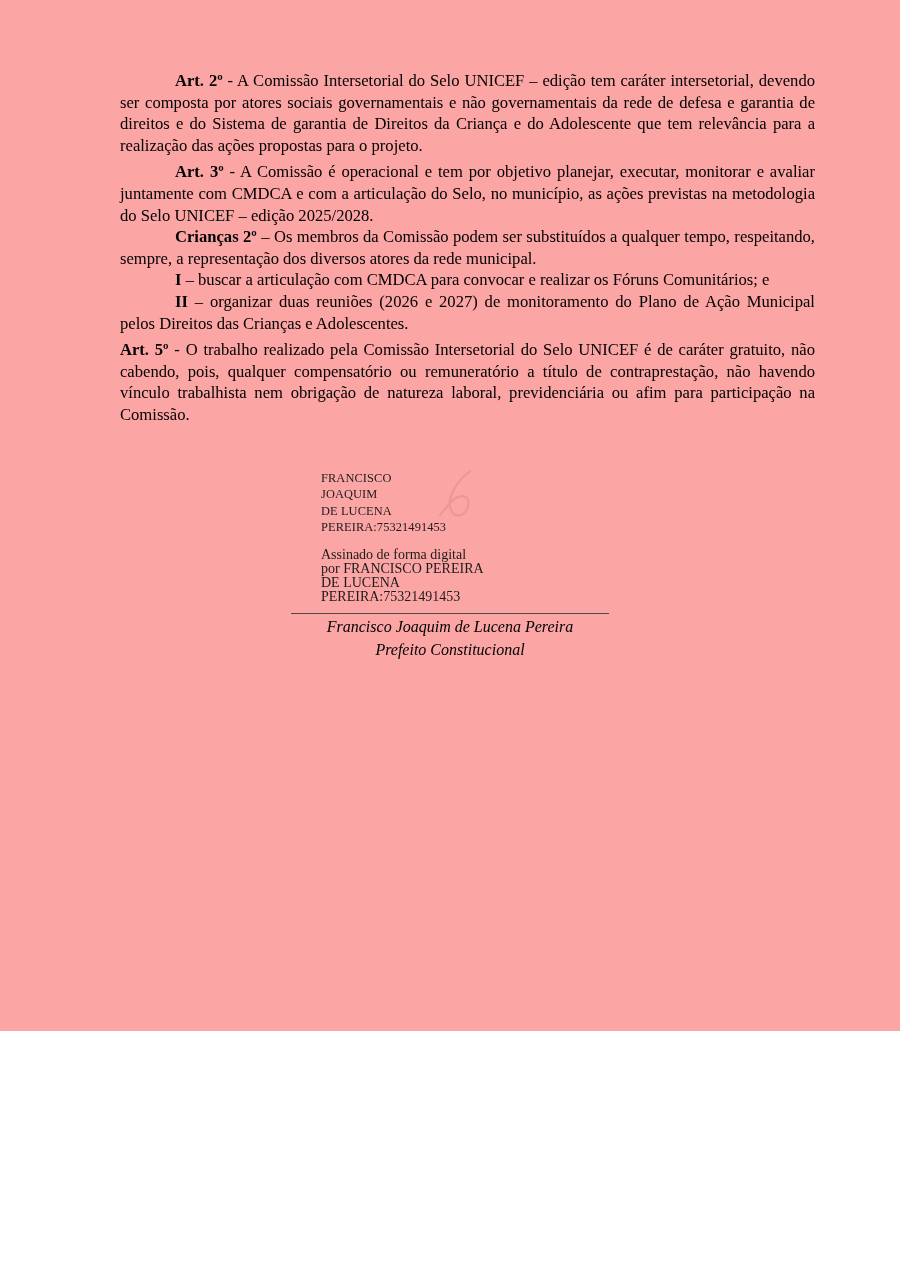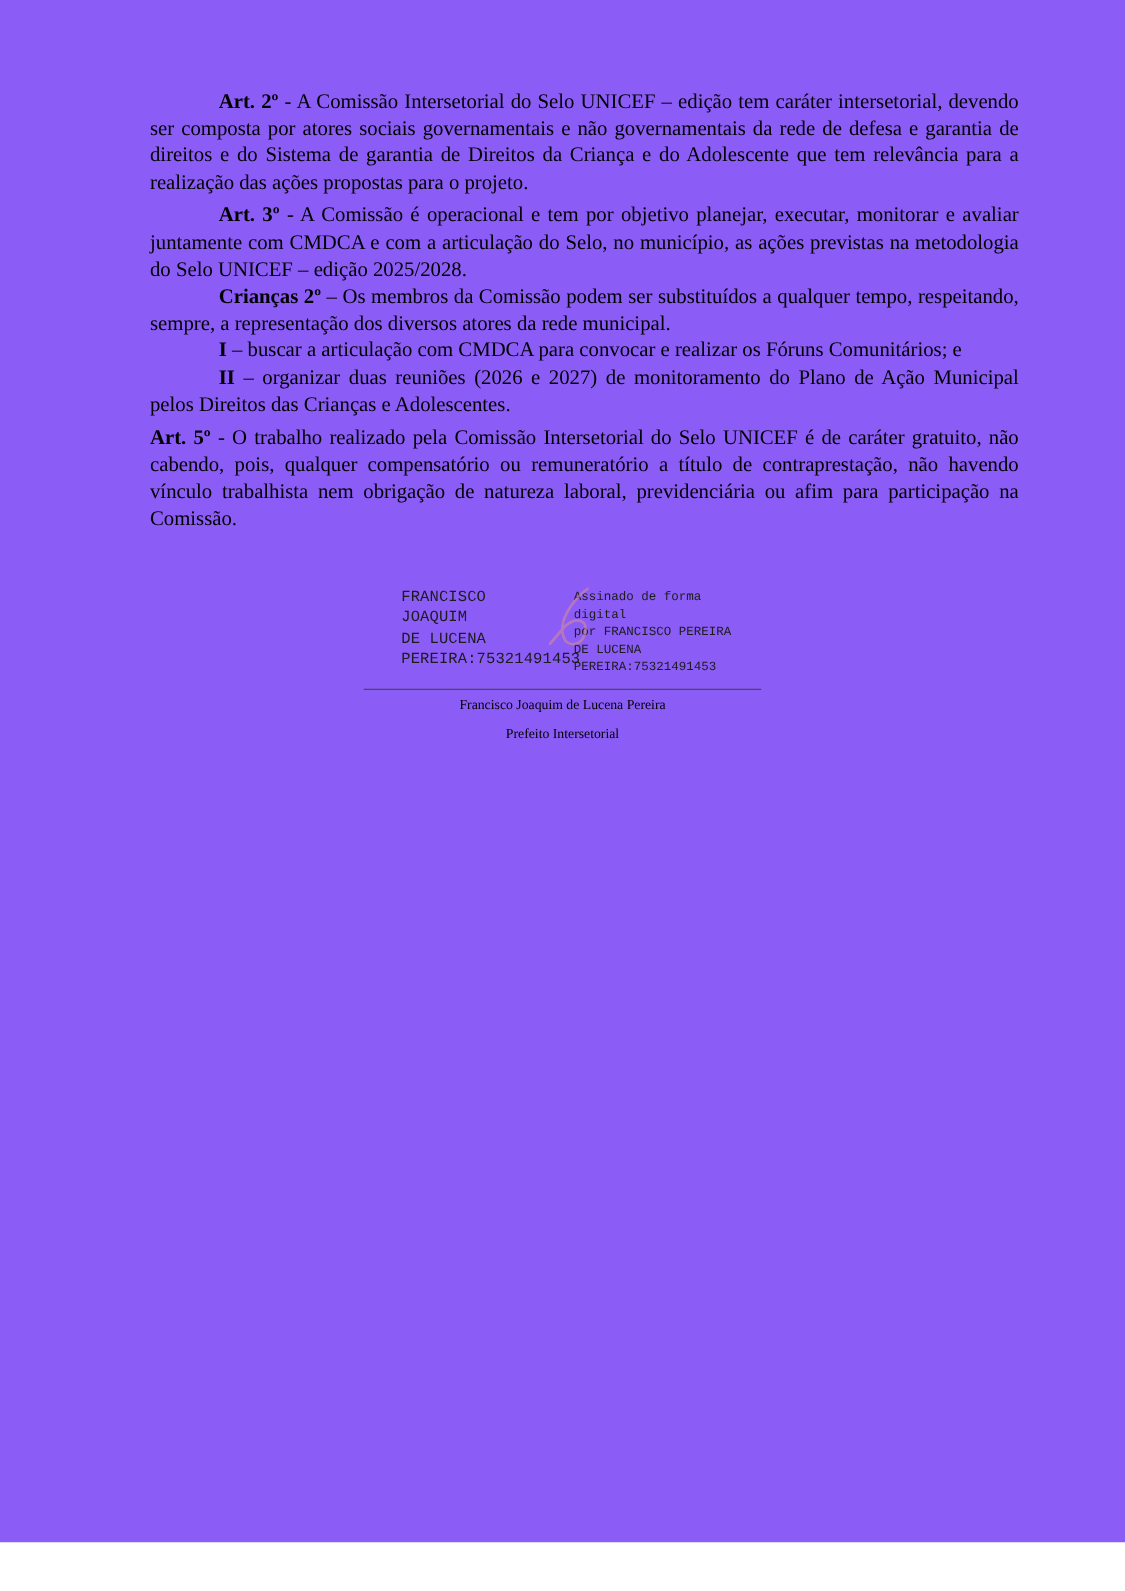--- a/index.html
+++ b/index.html
@@ -1,20 +1,20 @@
 <!DOCTYPE html>
 <html lang="pt-BR"><head>
 <meta charset="utf-8">
 <style>
   html, body { margin: 0; padding: 0; background: #ffffff; }
   .page {
     position: relative;
     width: 900px;
-    height: 1234px;
-    background: #8b5cf6;
+    height: 1031px;
+    background: #fca5a5;
     color: #000000;
     font-family: "Liberation Serif", serif;
     overflow: hidden;
   }
   .content {
     position: absolute;
     top: 70px;
     left: 120px;
     width: 695px;
   }
@@ -32,51 +32,53 @@
   .signature {
     position: relative;
     width: 318px;
     margin: 38px 0 0 171px; 
   }
   .cert-row {
     position: relative;
     display: flex;
     gap: 10px;
     padding: 6px 0 8px 30px;
-    font-family: Liberation Mono, monospace;
+    font-family: Liberation Serif, serif;
     color: #1c1c1c;
+    flex-direction: column;
   }
   .cert-name {
     width: 128px;
     flex: 0 0 auto;
     font-size: 12.4px;
     line-height: 16.6px;
     letter-spacing: 0.1px;
   }
   .cert-detail {
-    font-size: 10px;
+    font-size: 14px;
     line-height: 14.2px;
     padding-top: 2px;
   }
   .flourish {
     position: absolute;
     left: 146px;
     top: 4px;
     pointer-events: none;
   }
   .sig-line {
     border-top: 1.6px solid #4a4a4a;
     width: 318px;
     height: 0;
   }
   .signer {
     text-align: center;
-    font-size: 11px;
+    font-size: 16px;
     line-height: 21.4px;
     margin-top: 2px;
+    font-style: italic;
   }
 </style>
 </head>
 <body>
 
 <div class="page">
   <div class="content">
 
     <p class="indent"><b class="lead">Art. 2º</b> <span>- A Comissão Intersetorial do Selo UNICEF – edição tem caráter intersetorial, devendo ser composta por atores sociais governamentais e não governamentais da rede de defesa e garantia de direitos e do Sistema de garantia de Direitos da Criança e do Adolescente que tem relevância para a realização das ações propostas para o projeto.</span></p>
 
@@ -105,17 +107,17 @@
         </div>
         <div class="cert-detail">
           <div>Assinado de forma digital</div>
           <div>por FRANCISCO PEREIRA</div>
           <div>DE LUCENA</div>
           <div>PEREIRA:75321491453</div>
         </div>
       </div>
       <div class="sig-line"></div>
       <div class="signer">Francisco Joaquim de Lucena Pereira</div>
-      <div class="signer">Prefeito Intersetorial</div>
+      <div class="signer">Prefeito Constitucional</div>
     </div>
 
   </div>
 </div>
 
 </body></html>

